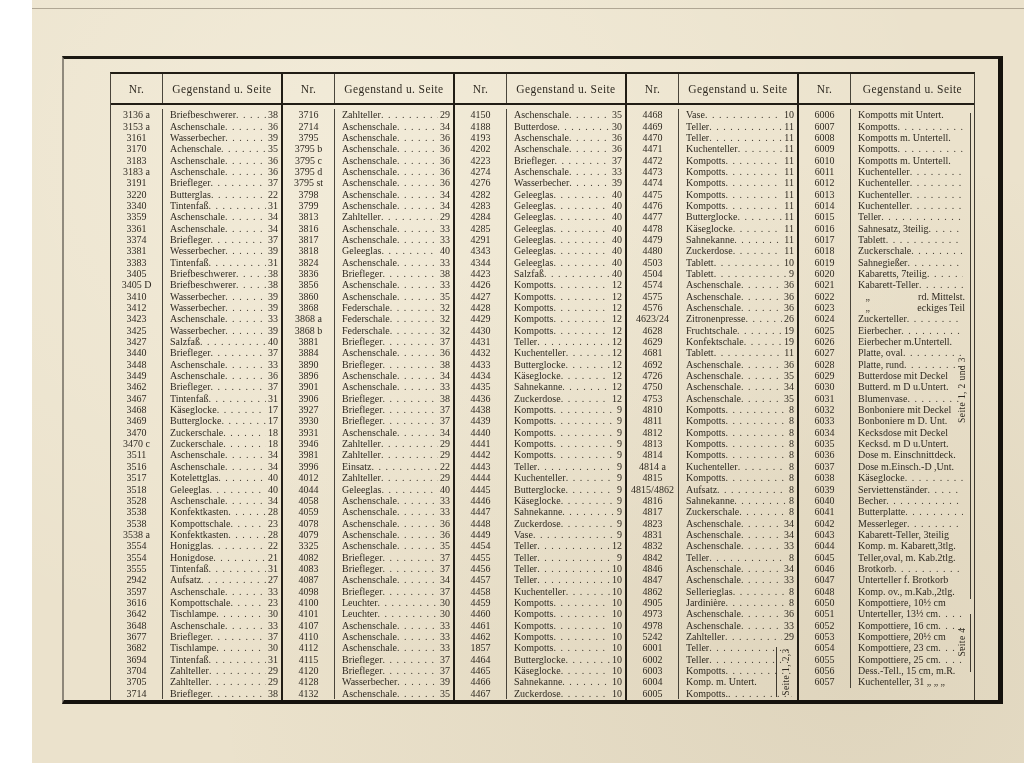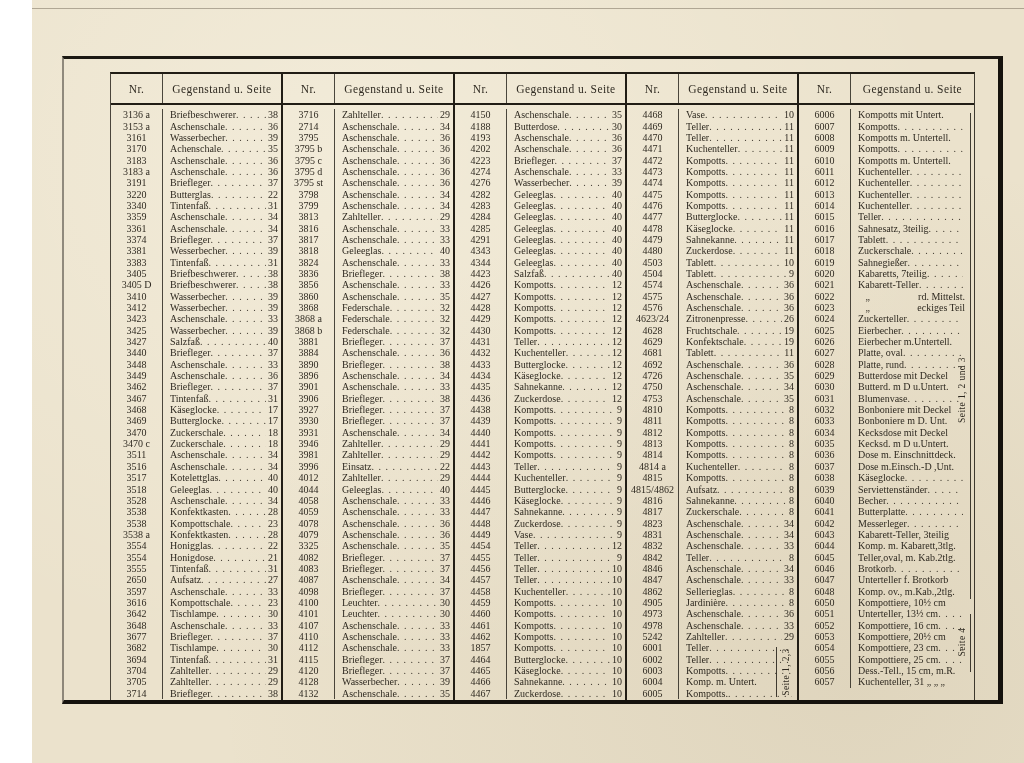--- a/index.html
+++ b/index.html
@@ -382,21 +382,21 @@
           </div>
           <div class="row">
             <div class="nr">3555</div>
             <div class="grow">
               <div class="iname">Tintenfaß</div>
               <div class="leader"> . . . . . . . . . . . . . . . . . . . . . . . . . . . . . . . . . .</div>
               <div class="pg">31</div>
             </div>
           </div>
           <div class="row">
-            <div class="nr">2650</div>
+            <div class="nr">2942</div>
             <div class="grow">
               <div class="iname">Aufsatz</div>
               <div class="leader"> . . . . . . . . . . . . . . . . . . . . . . . . . . . . . . . . . .</div>
               <div class="pg">27</div>
             </div>
           </div>
           <div class="row">
             <div class="nr">3597</div>
             <div class="grow">
               <div class="iname">Aschenschale</div>

